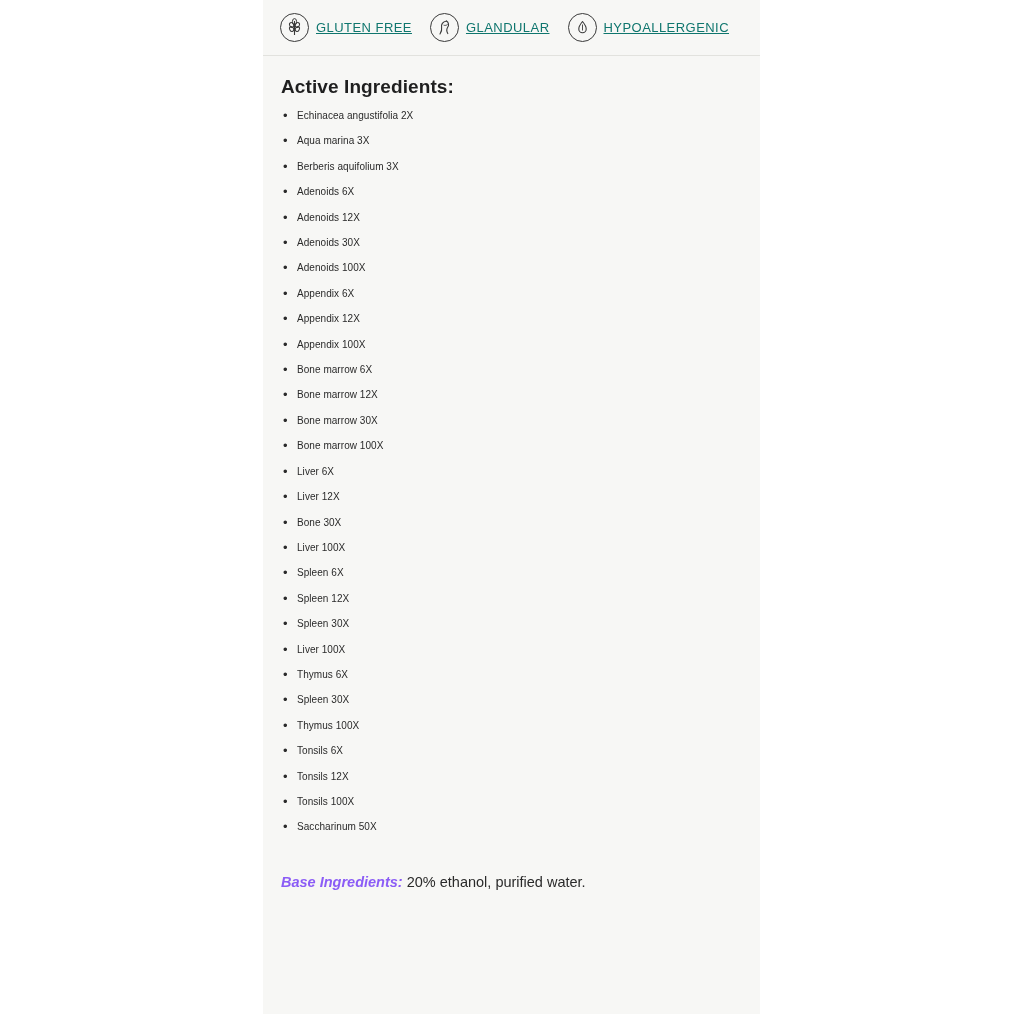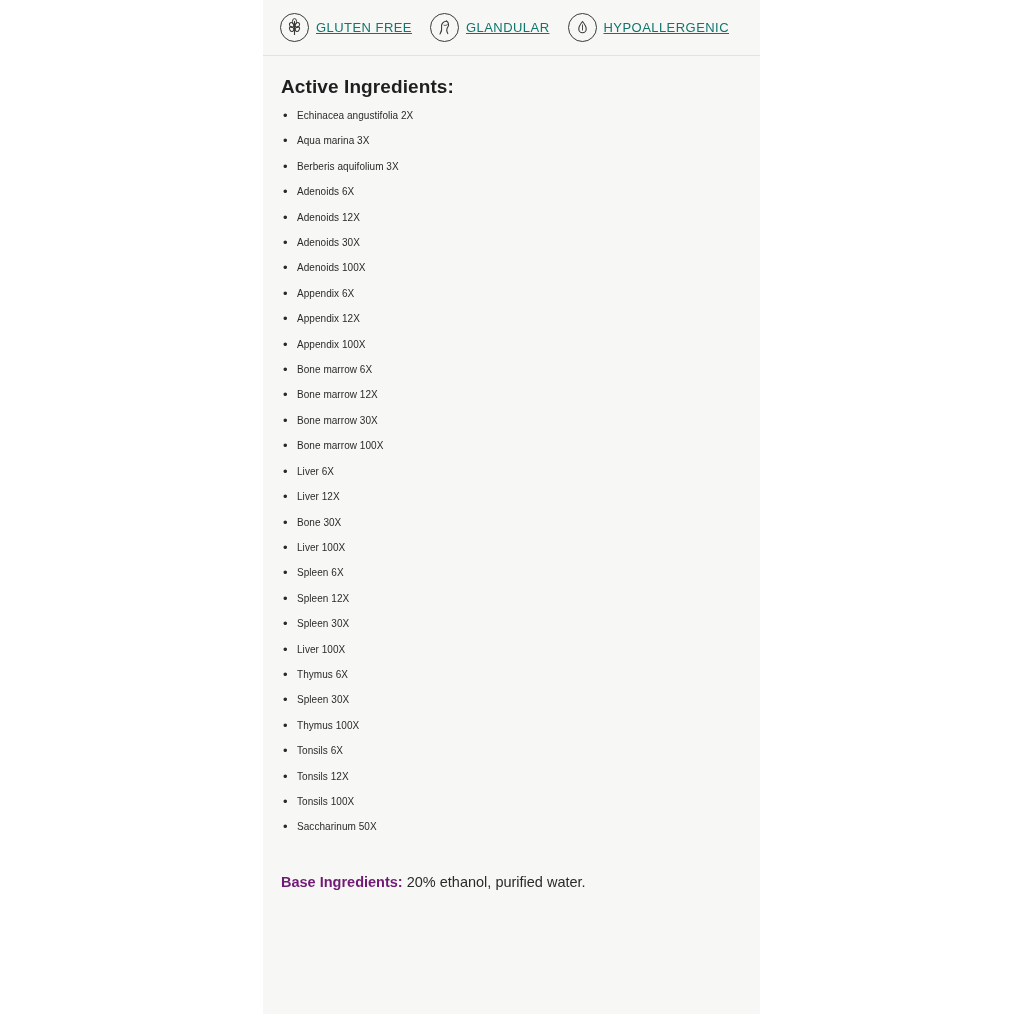--- a/index.html
+++ b/index.html
@@ -121,21 +121,22 @@
 
   .base {
     margin-top: 32px;
     font-size: 14.5px;
     color: #2a2a2a;
     line-height: 20px;
   }
 
   .base .base-label {
     font-weight: bold;
-    color: #701a75;
+    color: #8b5cf6;
+    font-style: italic;
   }
 </style>
 </head>
 <body>
 
 <div id="page">
   <div class="panel">
 
     <div class="badges">
 

